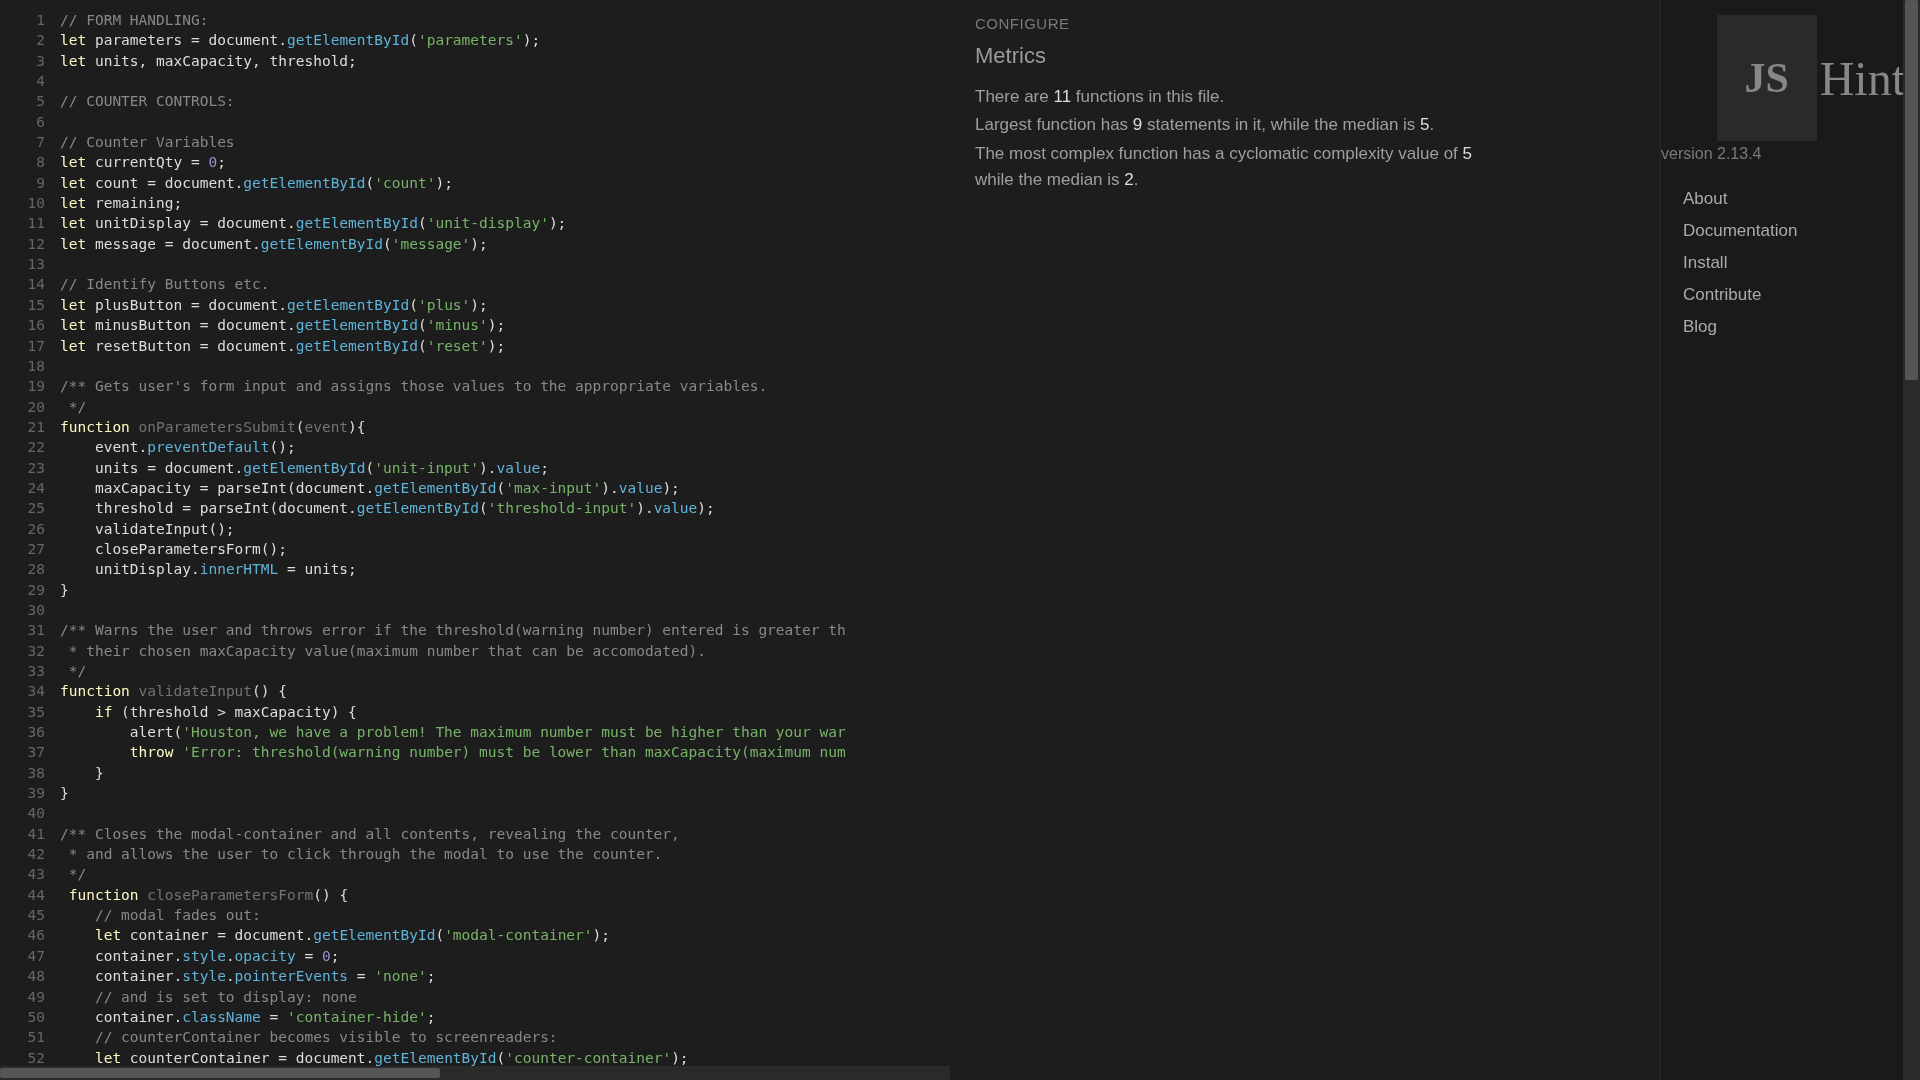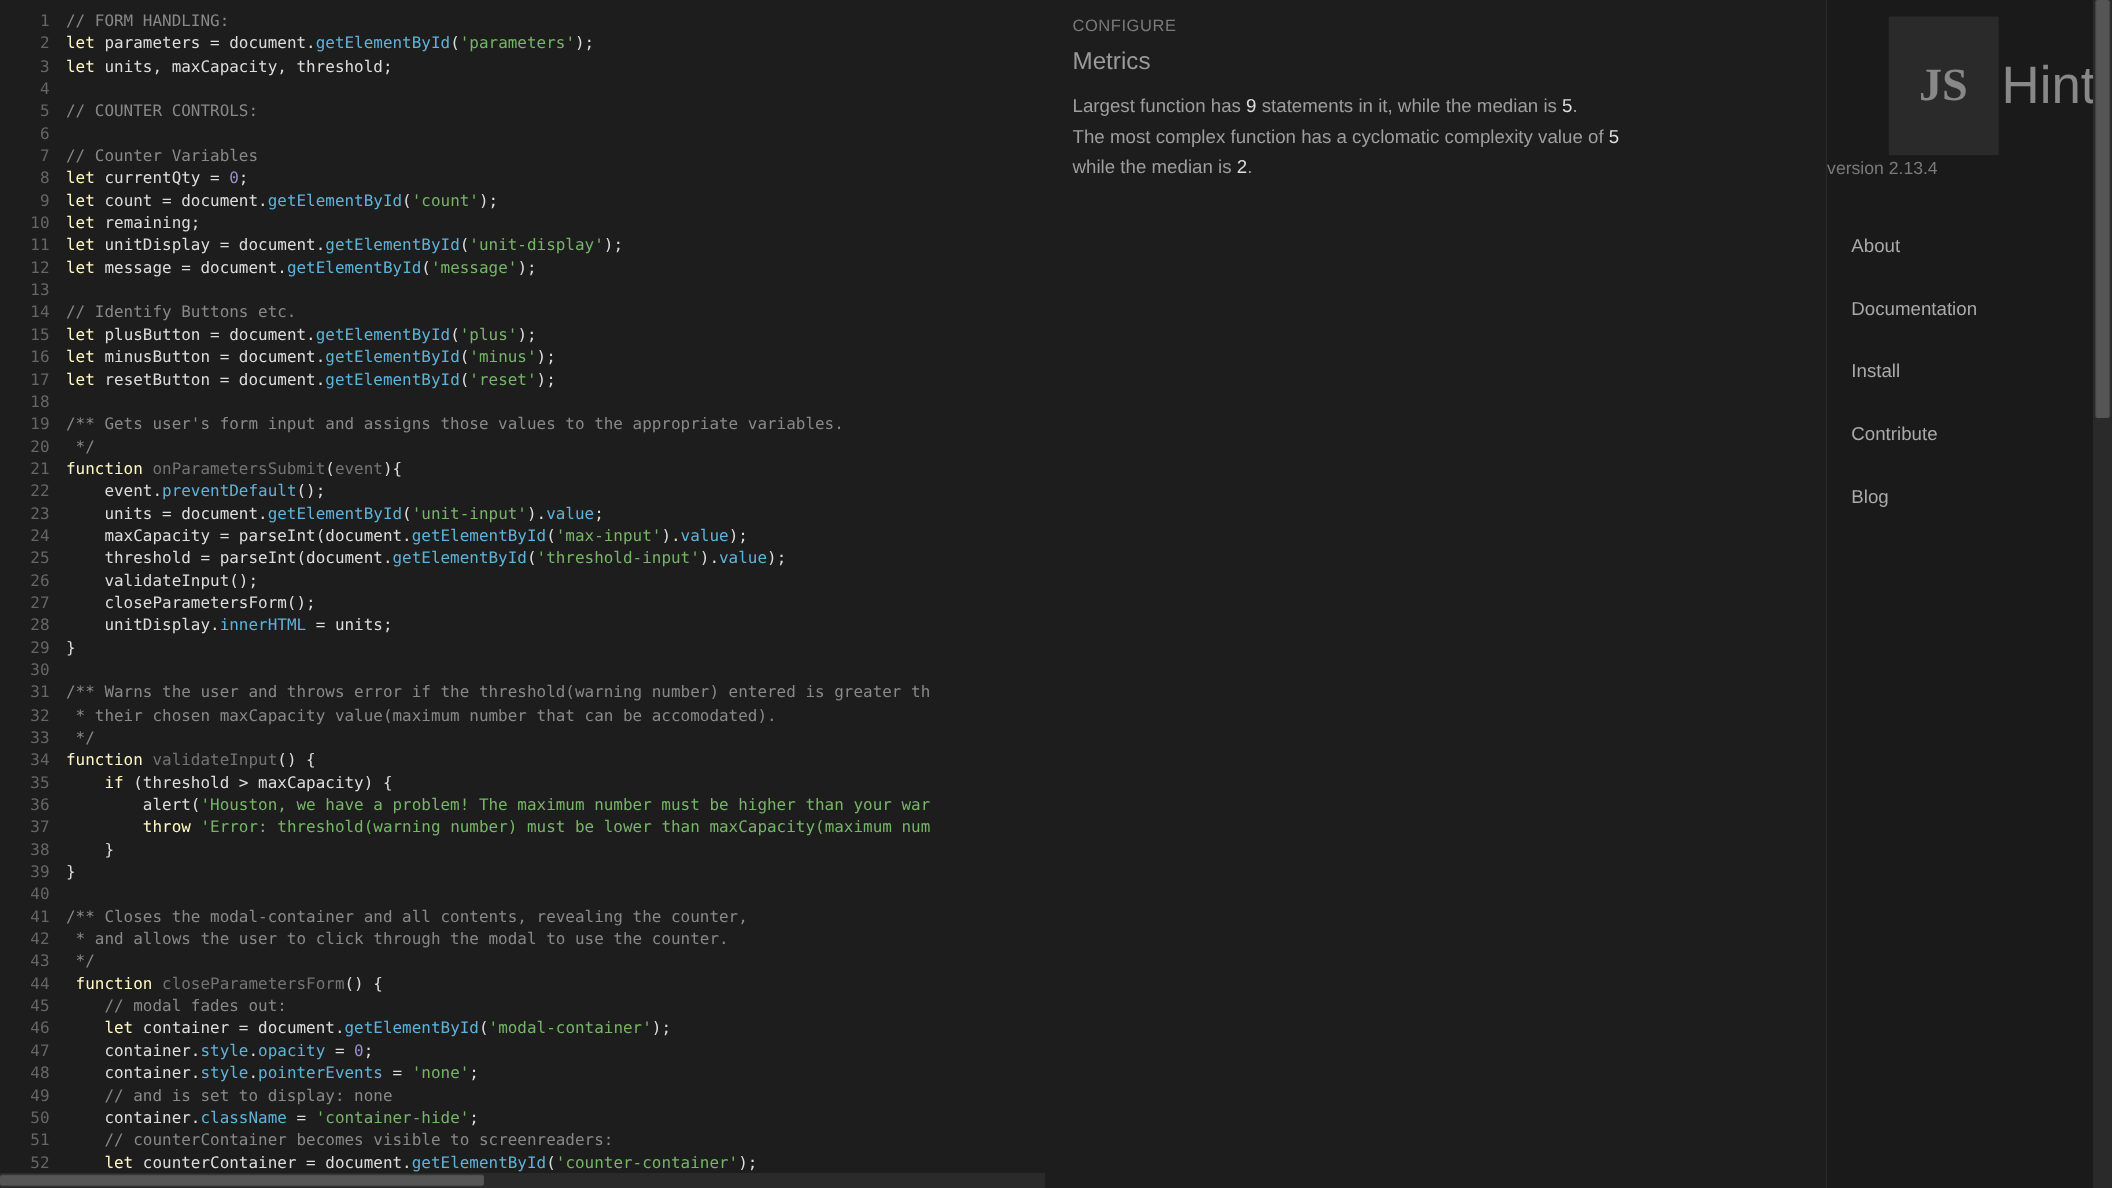--- a/index.html
+++ b/index.html
@@ -91,37 +91,36 @@
   background: #2a2a2a;
   display: flex;
   align-items: center;
   justify-content: center;
   font-family: Georgia, serif;
   font-size: 42px;
   font-weight: bold;
   color: #888;
 }
 .logo-hint {
-  font-family: Liberation Sans, sans-serif;
+  font-family: Liberation Serif, serif;
   font-size: 48px;
   color: #888;
   font-weight: 500;
 }
 .version {
   color: #7a7a7a;
   font-size: 16px;
   padding: 4px 15px 20px 0;
 }
 .nav { padding-left: 22px; }
 .nav-item {
   color: #aaa;
   font-size: 17px;
   padding: 6px 0;
   cursor: pointer;
-  margin-top: 25px;
 }
 
 .scrollbar-v {
   position: fixed;
   right: 0;
   top: 0;
   width: 17px;
   height: 100%;
   background: #2a2a2a;
 }
@@ -210,20 +209,23 @@
       <div>51</div>
       <div>52</div>
     </div>
   <div class="code" id="code"><div class="code-line"><span class="com">// FORM HANDLING:</span></div><div class="code-line"><span class="kw">let</span><span> parameters = document.</span><span class="prop">getElementById</span><span>(</span><span class="str">'parameters'</span><span>);</span></div><div class="code-line"><span class="kw">let</span><span> units, maxCapacity, threshold;</span></div><div class="code-line"><span></span></div><div class="code-line"><span class="com">// COUNTER CONTROLS:</span></div><div class="code-line"><span></span></div><div class="code-line"><span class="com">// Counter Variables</span></div><div class="code-line"><span class="kw">let</span><span> currentQty = </span><span class="num">0</span><span>;</span></div><div class="code-line"><span class="kw">let</span><span> count = document.</span><span class="prop">getElementById</span><span>(</span><span class="str">'count'</span><span>);</span></div><div class="code-line"><span class="kw">let</span><span> remaining;</span></div><div class="code-line"><span class="kw">let</span><span> unitDisplay = document.</span><span class="prop">getElementById</span><span>(</span><span class="str">'unit-display'</span><span>);</span></div><div class="code-line"><span class="kw">let</span><span> message = document.</span><span class="prop">getElementById</span><span>(</span><span class="str">'message'</span><span>);</span></div><div class="code-line"><span></span></div><div class="code-line"><span class="com">// Identify Buttons etc.</span></div><div class="code-line"><span class="kw">let</span><span> plusButton = document.</span><span class="prop">getElementById</span><span>(</span><span class="str">'plus'</span><span>);</span></div><div class="code-line"><span class="kw">let</span><span> minusButton = document.</span><span class="prop">getElementById</span><span>(</span><span class="str">'minus'</span><span>);</span></div><div class="code-line"><span class="kw">let</span><span> resetButton = document.</span><span class="prop">getElementById</span><span>(</span><span class="str">'reset'</span><span>);</span></div><div class="code-line"><span></span></div><div class="code-line"><span class="com">/** Gets user's form input and assigns those values to the appropriate variables.</span></div><div class="code-line"><span class="com"> */</span></div><div class="code-line"><span class="kw">function</span><span> </span><span class="def">onParametersSubmit</span><span>(</span><span class="def">event</span><span>){</span></div><div class="code-line"><span>    event.</span><span class="prop">preventDefault</span><span>();</span></div><div class="code-line"><span>    units = document.</span><span class="prop">getElementById</span><span>(</span><span class="str">'unit-input'</span><span>).</span><span class="prop">value</span><span>;</span></div><div class="code-line"><span>    maxCapacity = parseInt(document.</span><span class="prop">getElementById</span><span>(</span><span class="str">'max-input'</span><span>).</span><span class="prop">value</span><span>);</span></div><div class="code-line"><span>    threshold = parseInt(document.</span><span class="prop">getElementById</span><span>(</span><span class="str">'threshold-input'</span><span>).</span><span class="prop">value</span><span>);</span></div><div class="code-line"><span>    validateInput();</span></div><div class="code-line"><span>    closeParametersForm();</span></div><div class="code-line"><span>    unitDisplay.</span><span class="prop">innerHTML</span><span> = units;</span></div><div class="code-line"><span>}</span></div><div class="code-line"><span></span></div><div class="code-line"><span class="com">/** Warns the user and throws error if the threshold(warning number) entered is greater th</span></div><div class="code-line"><span class="com"> * their chosen maxCapacity value(maximum number that can be accomodated).</span></div><div class="code-line"><span class="com"> */</span></div><div class="code-line"><span class="kw">function</span><span> </span><span class="def">validateInput</span><span>() {</span></div><div class="code-line"><span>    </span><span class="kw">if</span><span> (threshold &gt; maxCapacity) {</span></div><div class="code-line"><span>        alert(</span><span class="str">'Houston, we have a problem! The maximum number must be higher than your war</span></div><div class="code-line"><span>        </span><span class="kw">throw</span><span> </span><span class="str">'Error: threshold(warning number) must be lower than maxCapacity(maximum num</span></div><div class="code-line"><span>    }</span></div><div class="code-line"><span>}</span></div><div class="code-line"><span></span></div><div class="code-line"><span class="com">/** Closes the modal-container and all contents, revealing the counter,</span></div><div class="code-line"><span class="com"> * and allows the user to click through the modal to use the counter.</span></div><div class="code-line"><span class="com"> */</span></div><div class="code-line"><span> </span><span class="kw">function</span><span> </span><span class="def">closeParametersForm</span><span>() {</span></div><div class="code-line"><span>    </span><span class="com">// modal fades out:</span></div><div class="code-line"><span>    </span><span class="kw">let</span><span> container = document.</span><span class="prop">getElementById</span><span>(</span><span class="str">'modal-container'</span><span>);</span></div><div class="code-line"><span>    container.</span><span class="prop">style</span><span>.</span><span class="prop">opacity</span><span> = </span><span class="num">0</span><span>;</span></div><div class="code-line"><span>    container.</span><span class="prop">style</span><span>.</span><span class="prop">pointerEvents</span><span> = </span><span class="str">'none'</span><span>;</span></div><div class="code-line"><span>    </span><span class="com">// and is set to display: none</span></div><div class="code-line"><span>    container.</span><span class="prop">className</span><span> = </span><span class="str">'container-hide'</span><span>;</span></div><div class="code-line"><span>    </span><span class="com">// counterContainer becomes visible to screenreaders:</span></div><div class="code-line"><span>    </span><span class="kw">let</span><span> counterContainer = document.</span><span class="prop">getElementById</span><span>(</span><span class="str">'counter-container'</span><span>);</span></div></div>
 </div>
 
 <div class="output-pane">
   <div class="configure">CONFIGURE</div>
   <div class="metrics-h">Metrics</div>
   <div class="metric-line">
+    <span>There are </span><span class="hl">11</span><span> functions in this file.</span>
+  </div>
+  <div class="metric-line">
     <span>Largest function has </span><span class="hl">9</span><span> statements in it, while the median is </span><span class="hl">5</span><span>.</span>
   </div>
   <div class="metric-line">
     <span>The most complex function has a cyclomatic complexity value of </span><span class="hl">5</span><span> while the median is </span><span class="hl">2</span><span>.</span>
   </div>
 </div>
 
 <div class="sidebar">
   <div class="logo-wrap">
     <div class="logo">

